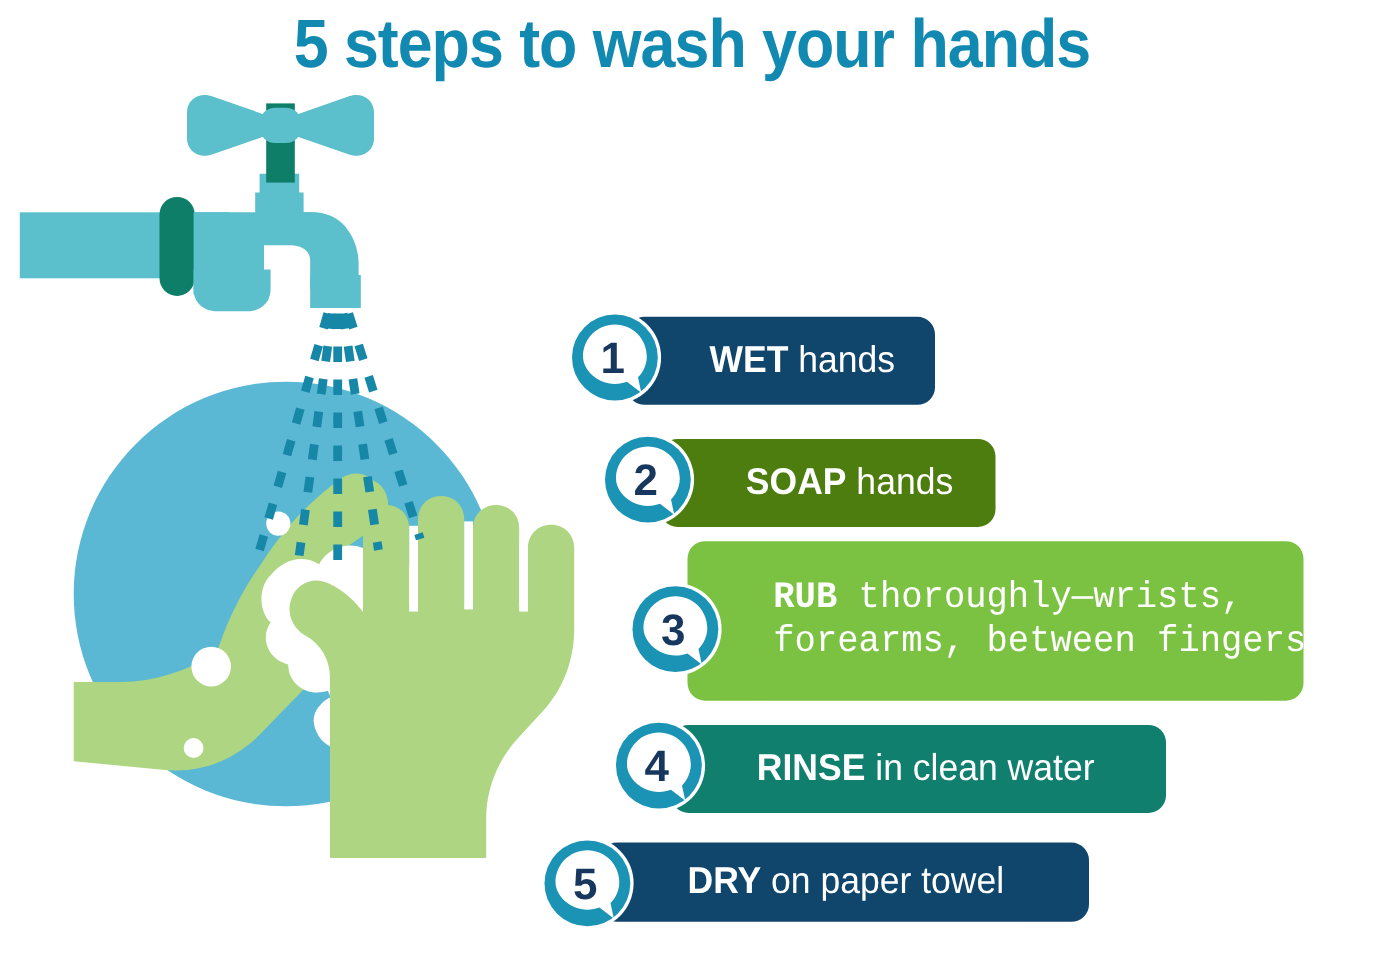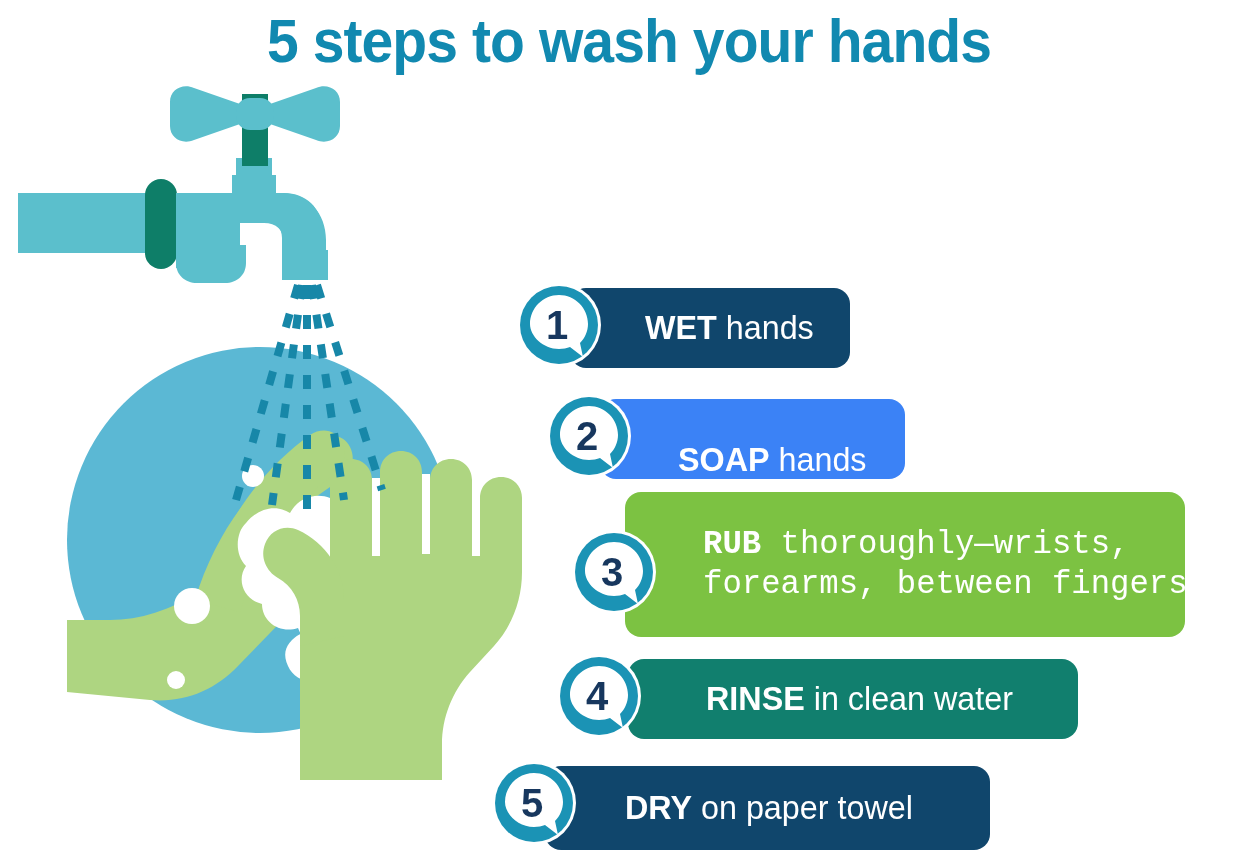--- a/index.html
+++ b/index.html
@@ -63,24 +63,24 @@
   
   .s1 .bar{left:570px;top:288px;width:280px;height:80px;padding-left:75px;}
   .s1 .badge{left:515px;top:281px;}
 
   .s2 .bar{left:600px;top:399px;width:305px;height:80px;padding-left:78px;}
   .s2 .badge{left:545px;top:392px;}
 
   .s3 .bar{left:625px;top:492px;width:560px;height:145px;padding-left:78px;font-family:Liberation Mono, monospace;}
   .s3 .badge{left:570px;top:528px;}
 
-  .s4 .bar{left:628px;top:659px;width:450px;height:80px;padding-left:78px;}
+  .s4 .bar{left:610px;top:659px;width:450px;height:80px;padding-left:78px;}
   .s4 .badge{left:555px;top:652px;}
 
-  .s5 .bar{left:545px;top:766px;width:445px;height:84px;padding-left:80px;align-items:center;}
+  .s5 .bar{left:545px;top:766px;width:445px;height:72px;padding-left:80px;align-items:center;}
   .s5 .badge{left:490px;top:759px;}
 </style>
 </head>
 <body>
 
 <div id="stage">
 
   <div class="title" style="color: rgb(17, 137, 176);">5 steps to wash your hands</div>
 
   <div class="illustration">
@@ -190,21 +190,21 @@
           <circle cx="44" cy="44" r="39" fill="#1b93b5"></circle>
           <path fill="#ffffff" d="M44,14 C60,14 73,27 73,43 C73,50 70,57 65,62
                    L68,76 L55,66 C52,67 48,68 44,68
                    C28,68 15,55 15,43 C15,27 28,14 44,14 Z"></path>
           <text x="42" y="58" text-anchor="middle" font-family="Liberation Sans, sans-serif" font-size="40" font-weight="bold" fill="#17375e">1</text>
         </svg>
       </div>
     </div>
 
     <div class="step s2">
-      <div class="bar" style="background: #3b82f6; align-items: flex-end;">
+      <div class="bar" style="background: #4d7c0f;">
         <div class="bar-text">
           <span class="bar-line">
             <b>SOAP</b><span> hands</span>
           </span>
         </div>
       </div>
       <div class="badge">
         <svg width="88" height="88" viewBox="0 0 88 88" xmlns="http://www.w3.org/2000/svg">
           <circle cx="44" cy="44" r="42" fill="#ffffff"></circle>
           <circle cx="44" cy="44" r="39" fill="#1b93b5"></circle>

